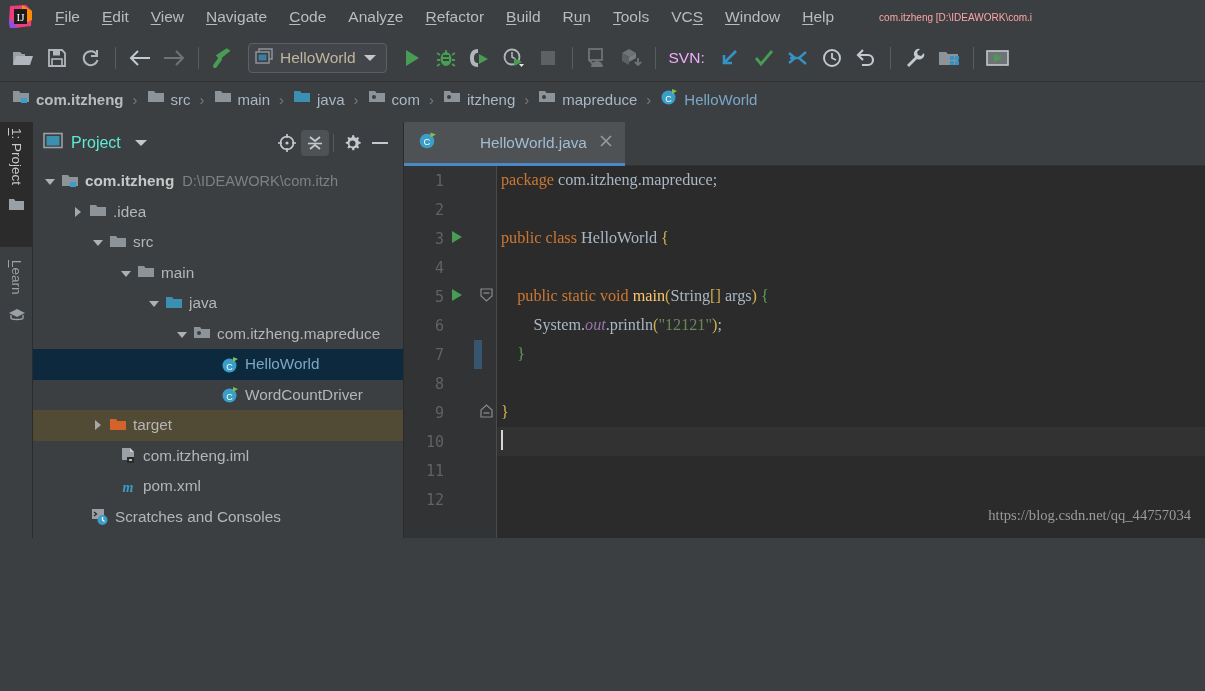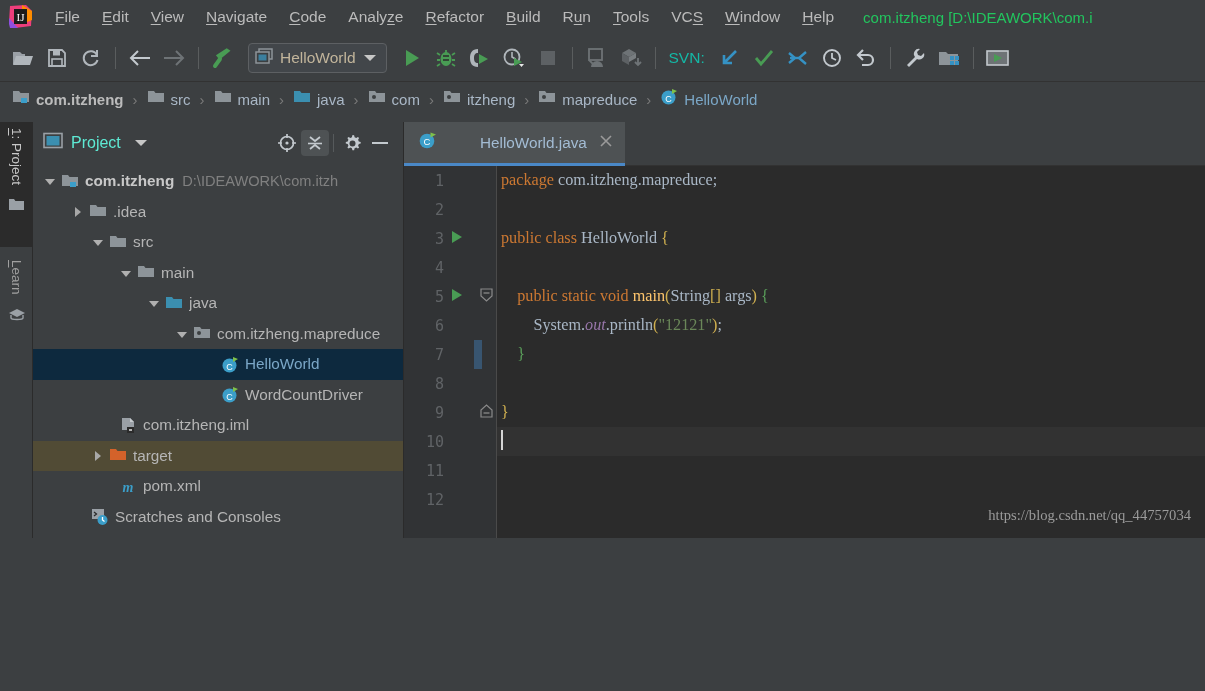--- a/index.html
+++ b/index.html
@@ -17,41 +17,41 @@
     height: 34px; display: flex; align-items: center;
     background: #3c3f41; padding-left: 8px; gap: 0;
   }
   .logo { width: 26px; height: 26px; position: relative; margin-right: 10px; flex: none; }
   .menu-item {
     font-size: 15.5px; color: #bbbbbb; padding: 2px 11px; white-space: nowrap;
     line-height: 20px;
   }
   .menu-item u { text-decoration: underline; text-underline-offset: 2px; }
   .win-title {
-    font-size: 15px; color: #22c55e; margin-left: 18px; white-space: nowrap;
+    font-size: 10px; color: #fca5a5; margin-left: 34px; white-space: nowrap;
     overflow: hidden;
   }
 
   
   .toolbar {
     height: 48px; display: flex; align-items: center; background: #3c3f41;
     padding: 0 6px; border-bottom: 1px solid #323232; gap: 0;
   }
   .tb-btn {
     width: 34px; height: 34px; display: flex; align-items: center;
     justify-content: center; flex: none;
   }
   .tb-sep { width: 1px; height: 22px; background: #5a5d5e; margin: 0 7px; flex: none; }
   .runcfg {
     display: flex; align-items: center; gap: 7px; height: 30px;
     border: 1px solid #5d6063; border-radius: 4px; padding: 0 9px 0 6px;
     margin: 0 8px; background: #42464a; flex: none;
   }
   .runcfg-label { font-size: 15.5px; color: #c2b59b; white-space: nowrap; }
-  .svn-label { font-size: 15.5px; color: #14b8a6; margin: 0 8px 0 6px; white-space: nowrap; }
+  .svn-label { font-size: 15.5px; color: #f0abfc; margin: 0 8px 0 6px; white-space: nowrap; }
 
   
   .breadcrumbs {
     height: 34px; display: flex; align-items: center; padding-left: 10px;
     background: #3c3f41; gap: 0;
   }
   .crumb { display: flex; align-items: center; gap: 6px; padding: 0 2px; }
   .crumb-label { font-size: 15px; color: #a9b7c6; white-space: nowrap; }
   .crumb-label.bold { font-weight: bold; color: #bbbbbb; }
   .crumb-label.link { color: #7ba7c7; }
@@ -548,38 +548,38 @@
 
         <div class="row" style="padding-left:188px">
           <span class="ico"><svg width="18" height="18" viewBox="0 0 18 18">
                 <circle cx="8.5" cy="9.5" r="7" fill="#3b9ec9"></circle>
                 <text x="8.5" y="13.5" font-size="9" fill="#ffffff" text-anchor="middle" font-family="Liberation Sans, sans-serif">C</text>
                 <path d="M12 1 L17 3 L12 6 Z" fill="#7fc04b"></path>
               </svg></span>
           <span class="lbl">WordCountDriver</span>
         </div>
 
+        <div class="row sel-olive" style="padding-left:58px">
+          <span class="arrow"><svg width="14" height="14" viewBox="0 0 14 14">
+                <path d="M4 2 L10 7 L4 12 Z" fill="#a8a8a8"></path>
+              </svg></span>
+          <span class="ico"><svg width="18" height="16" viewBox="0 0 18 16">
+                <path d="M1 2 h6 l1.5 2 H17 v9 H1 Z" fill="#d4622a"></path>
+              </svg></span>
+          <span class="lbl">target</span>
+        </div>
+
         <div class="row" style="padding-left:86px">
           <span class="ico"><svg width="18" height="18" viewBox="0 0 18 18">
                 <path d="M3 1 h8 l4 4 v8 H3 Z" fill="#9aa0a6"></path>
                 <path d="M11 1 v4 h4 Z" fill="#c6cbcf"></path>
                 <rect x="8" y="10" width="7" height="6" fill="#2b2b2b"></rect>
                 <path d="M10 13 h3" stroke="#ffffff" stroke-width="1.3"></path>
               </svg></span>
           <span class="lbl">com.itzheng.iml</span>
-        </div>
-
-        <div class="row sel-olive" style="padding-left:58px">
-          <span class="arrow"><svg width="14" height="14" viewBox="0 0 14 14">
-                <path d="M4 2 L10 7 L4 12 Z" fill="#a8a8a8"></path>
-              </svg></span>
-          <span class="ico"><svg width="18" height="16" viewBox="0 0 18 16">
-                <path d="M1 2 h6 l1.5 2 H17 v9 H1 Z" fill="#d4622a"></path>
-              </svg></span>
-          <span class="lbl">target</span>
         </div>
 
         <div class="row" style="padding-left:86px">
           <span class="ico"><svg width="18" height="18" viewBox="0 0 18 18">
                 <text x="9" y="14" font-size="14" fill="#3b9ec9" text-anchor="middle" font-style="italic" font-weight="bold" font-family="Liberation Serif, serif">m</text>
               </svg></span>
           <span class="lbl">pom.xml</span>
         </div>
 
         <div class="row" style="padding-left:58px">

